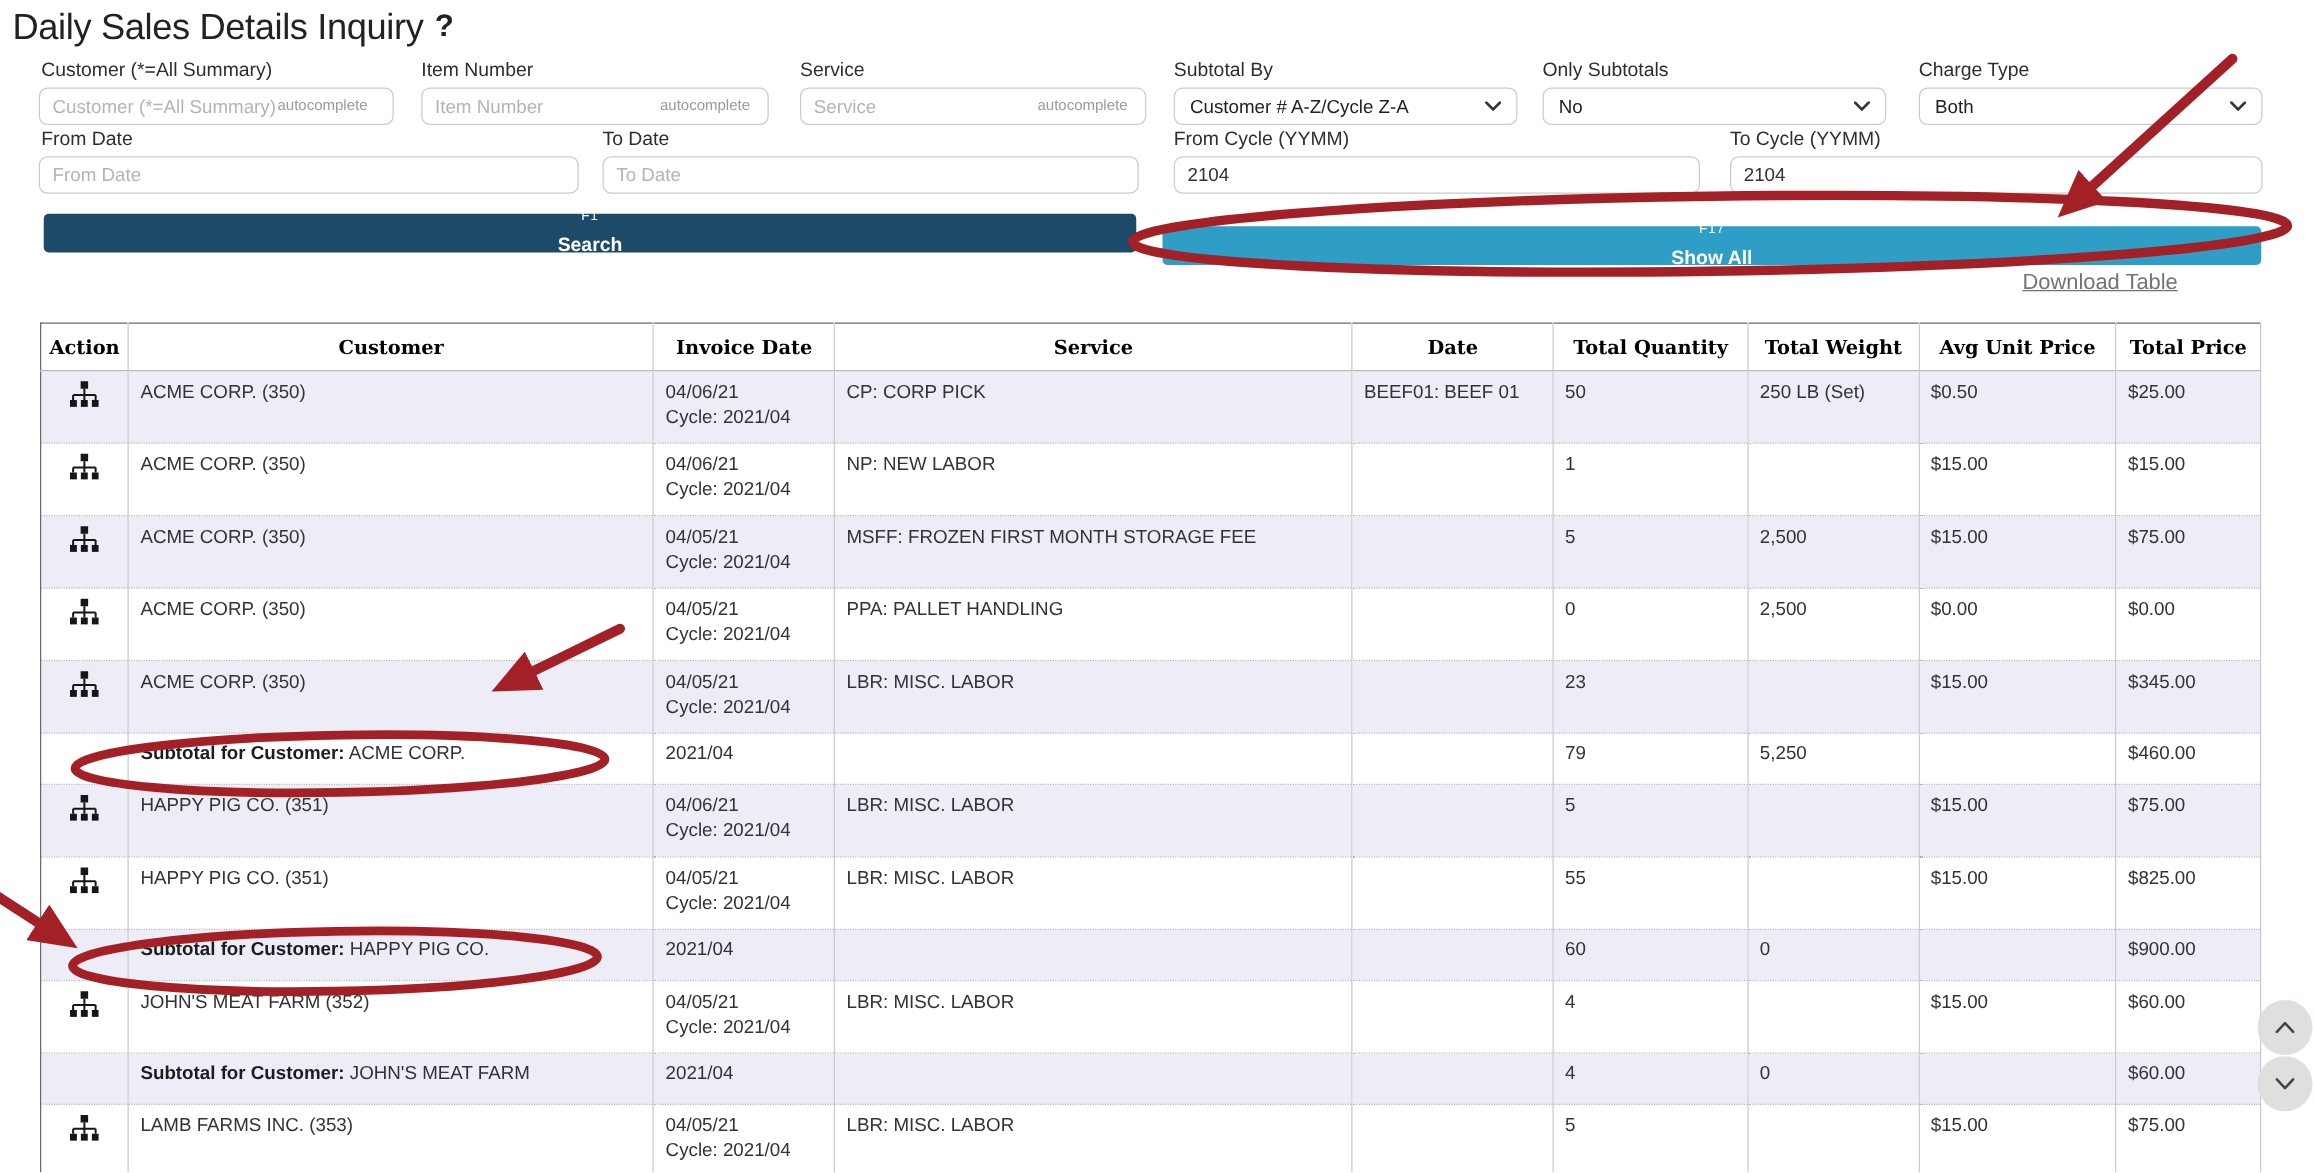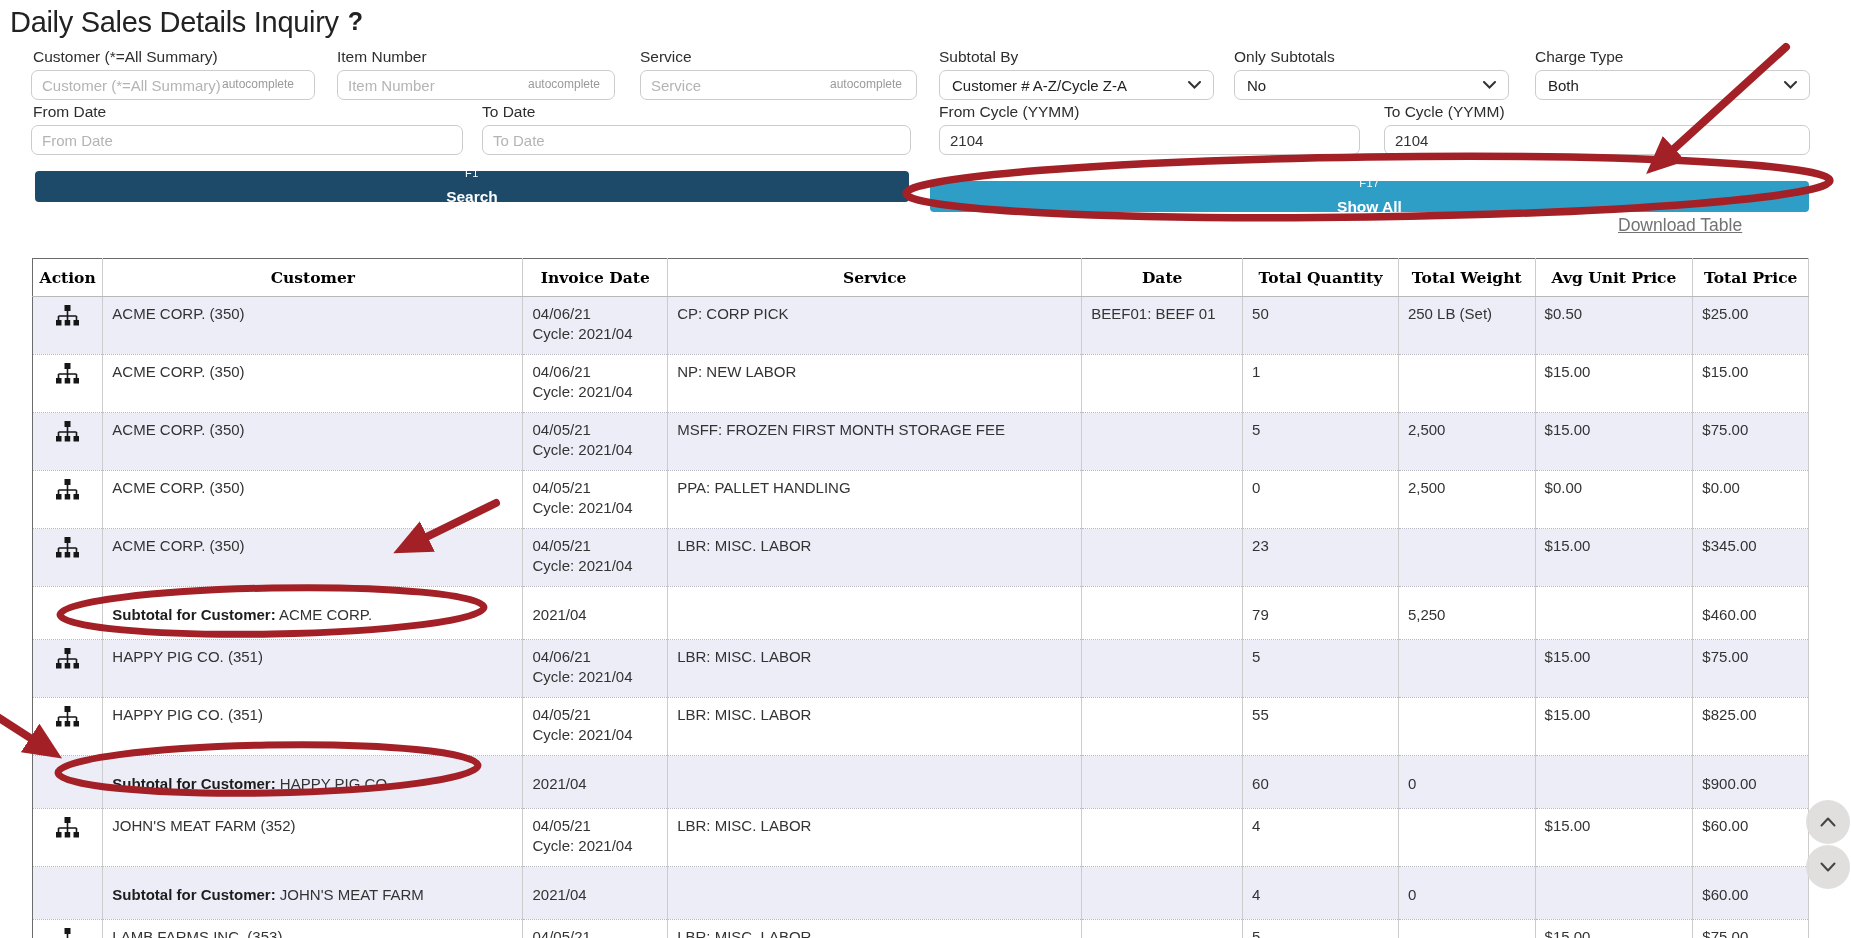--- a/index.html
+++ b/index.html
@@ -33,21 +33,21 @@
 
   
   .tbl-wrap{position:absolute;left:32px;top:258px;width:1778px;}
   table.grid{border-collapse:collapse;table-layout:fixed;width:1777px;border:1px solid #6b6b6b;}
   table.grid th{background:#fff;font-family:"DejaVu Serif",serif;font-size:15.5px;font-weight:700;color:#000000;
        padding:9px 6px;border-right:1px solid #ccc;border-bottom:1px solid #b9b9b9;text-align:center;margin-left:48px;}
   table.grid td{font-size:15px;color:#333;vertical-align:top;padding:7px 9px;border-right:1px solid #ccc;
        border-bottom:1px dotted #b7b7c3;line-height:1.35;overflow:hidden;white-space:nowrap;}
   table.grid tr.alt td{background:#ededf8;}
   table.grid tr.data-row td{height:43px;}
-  table.grid tr.subtotal-row td{height:27px;padding-top:18px;}
+  table.grid tr.subtotal-row td{height:27px;padding-top:6px;}
   td.c-action{text-align:center;padding-top:9px;}
   .sub-label{font-weight:700;color:#1d1d1d;}
   .sitemap{display:inline-block;cursor:pointer;}
 
   
   .scrollbtn{position:absolute;width:44px;height:44px;border-radius:50%;background:rgba(222,219,219,.92);
              display:flex;align-items:center;justify-content:center;cursor:pointer;}
 
   
   #annot{position:absolute;left:0;top:0;pointer-events:none;z-index:60;}

